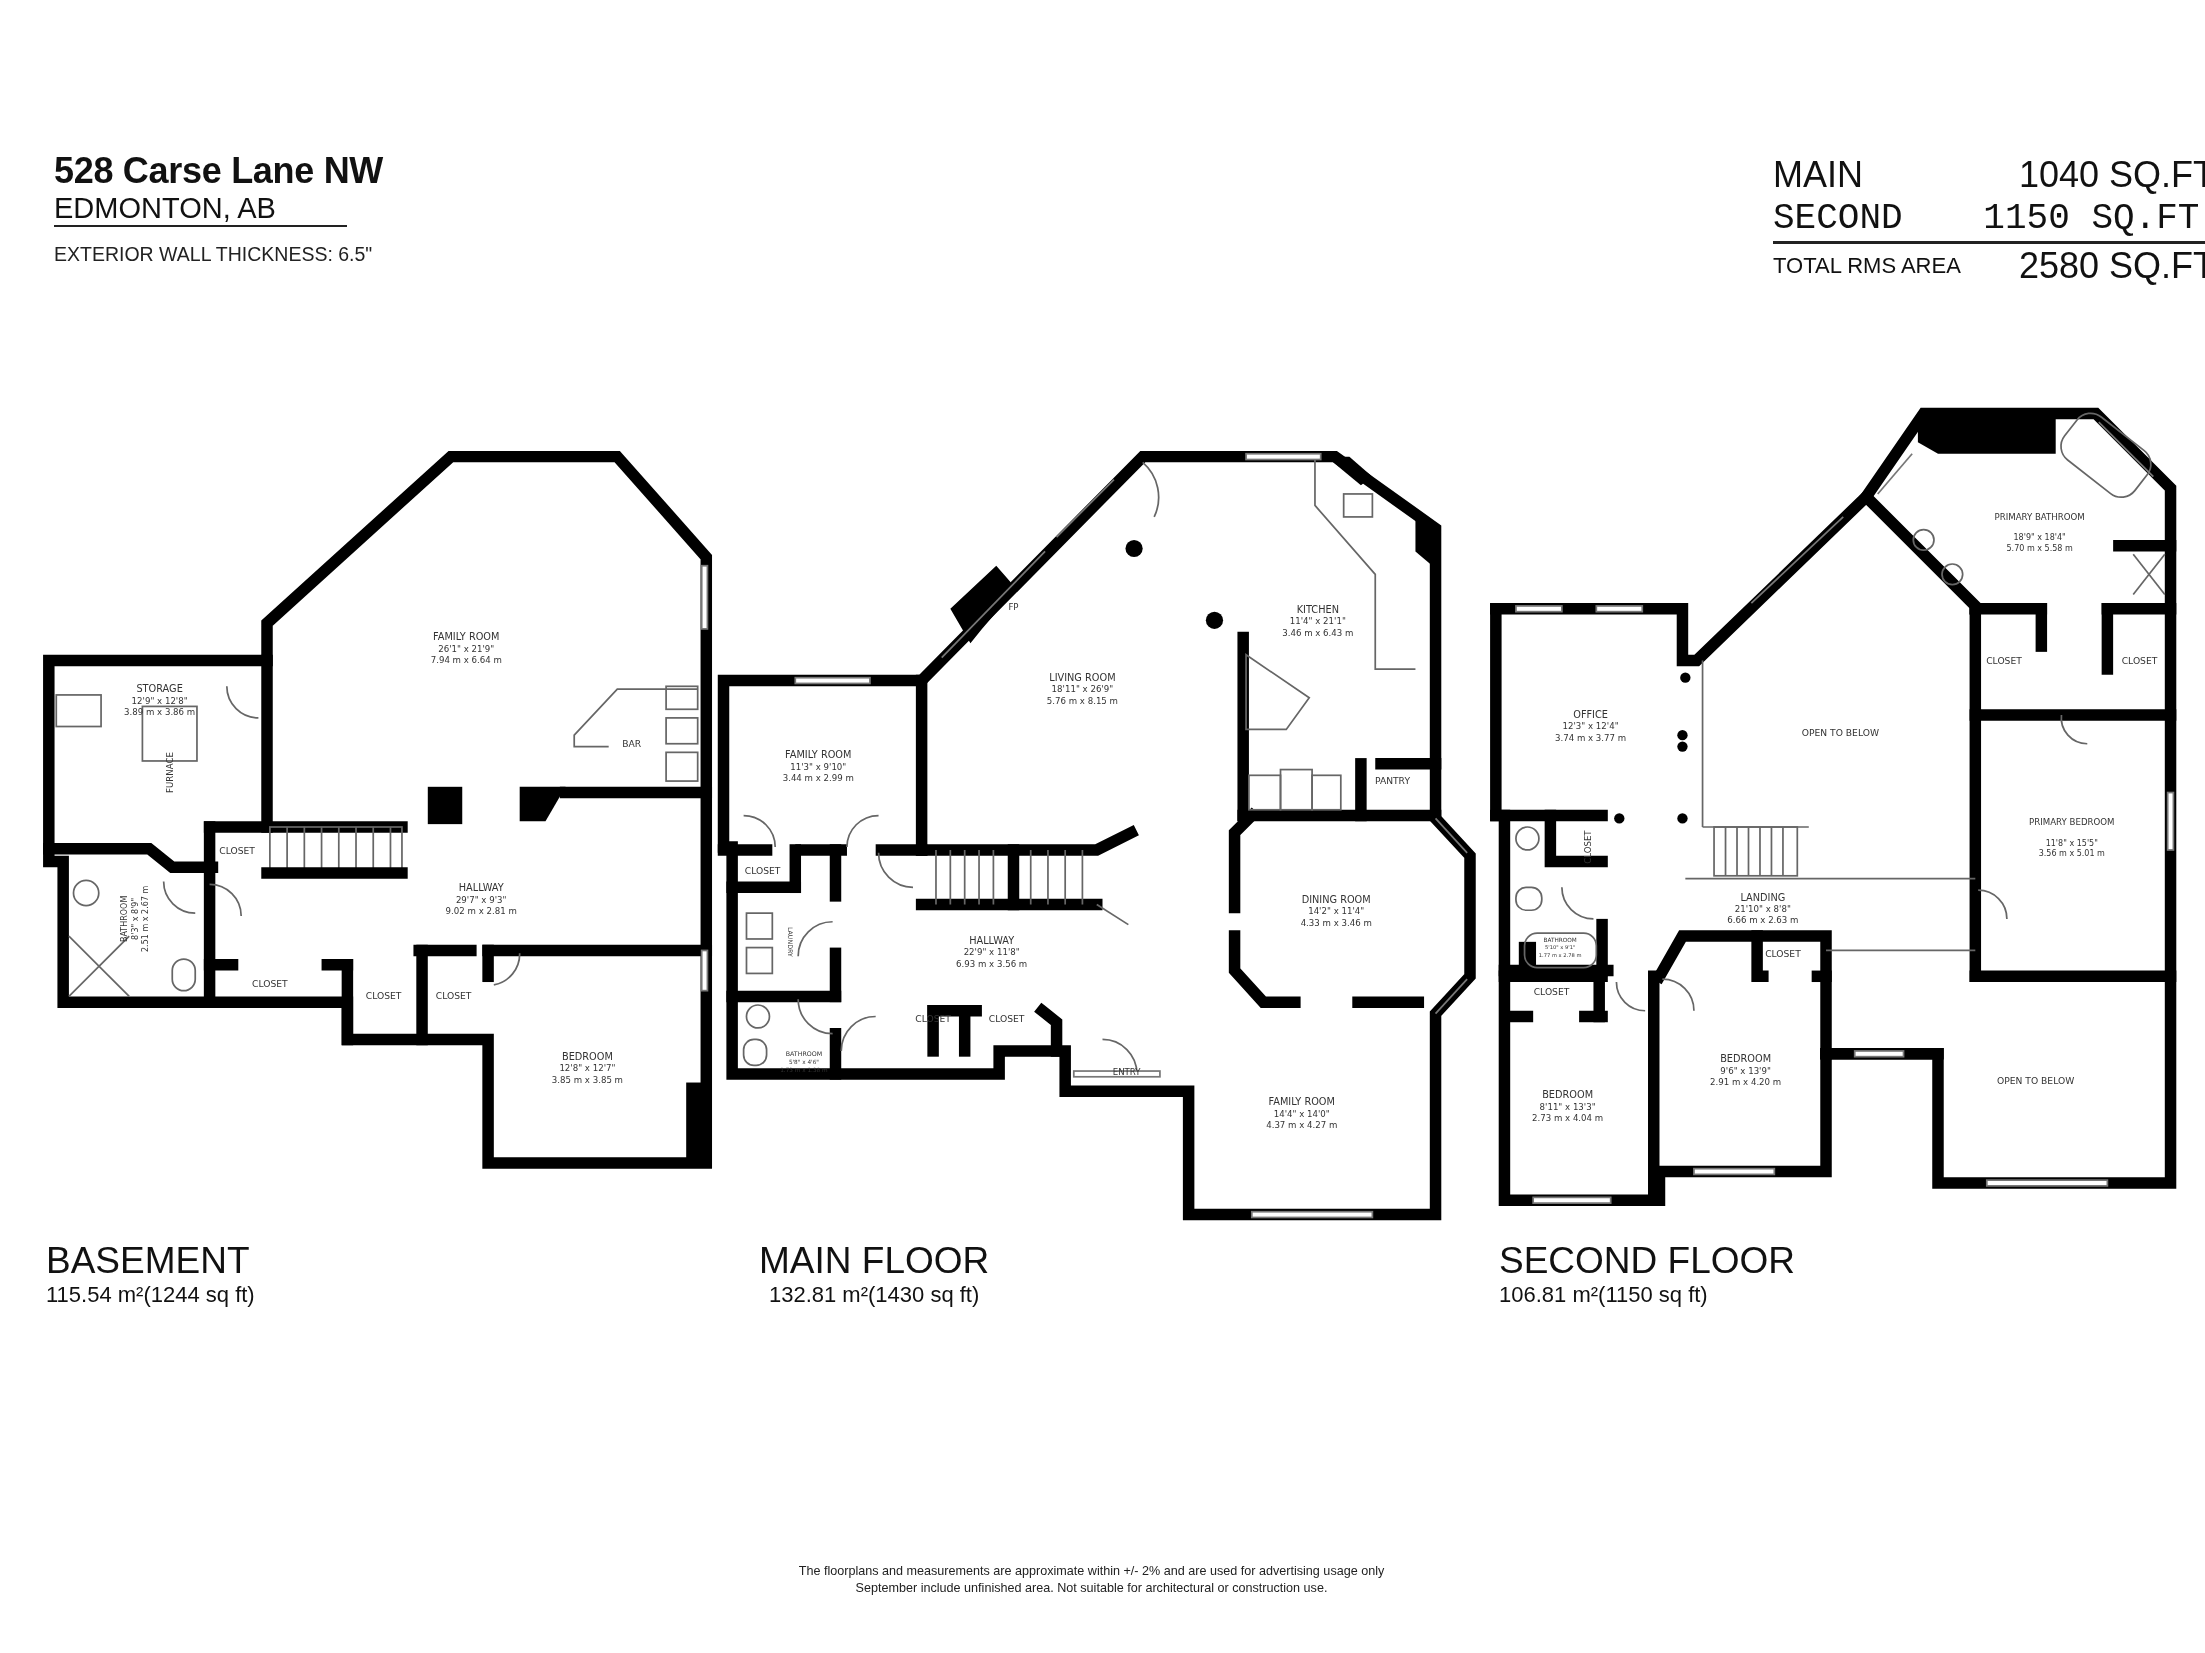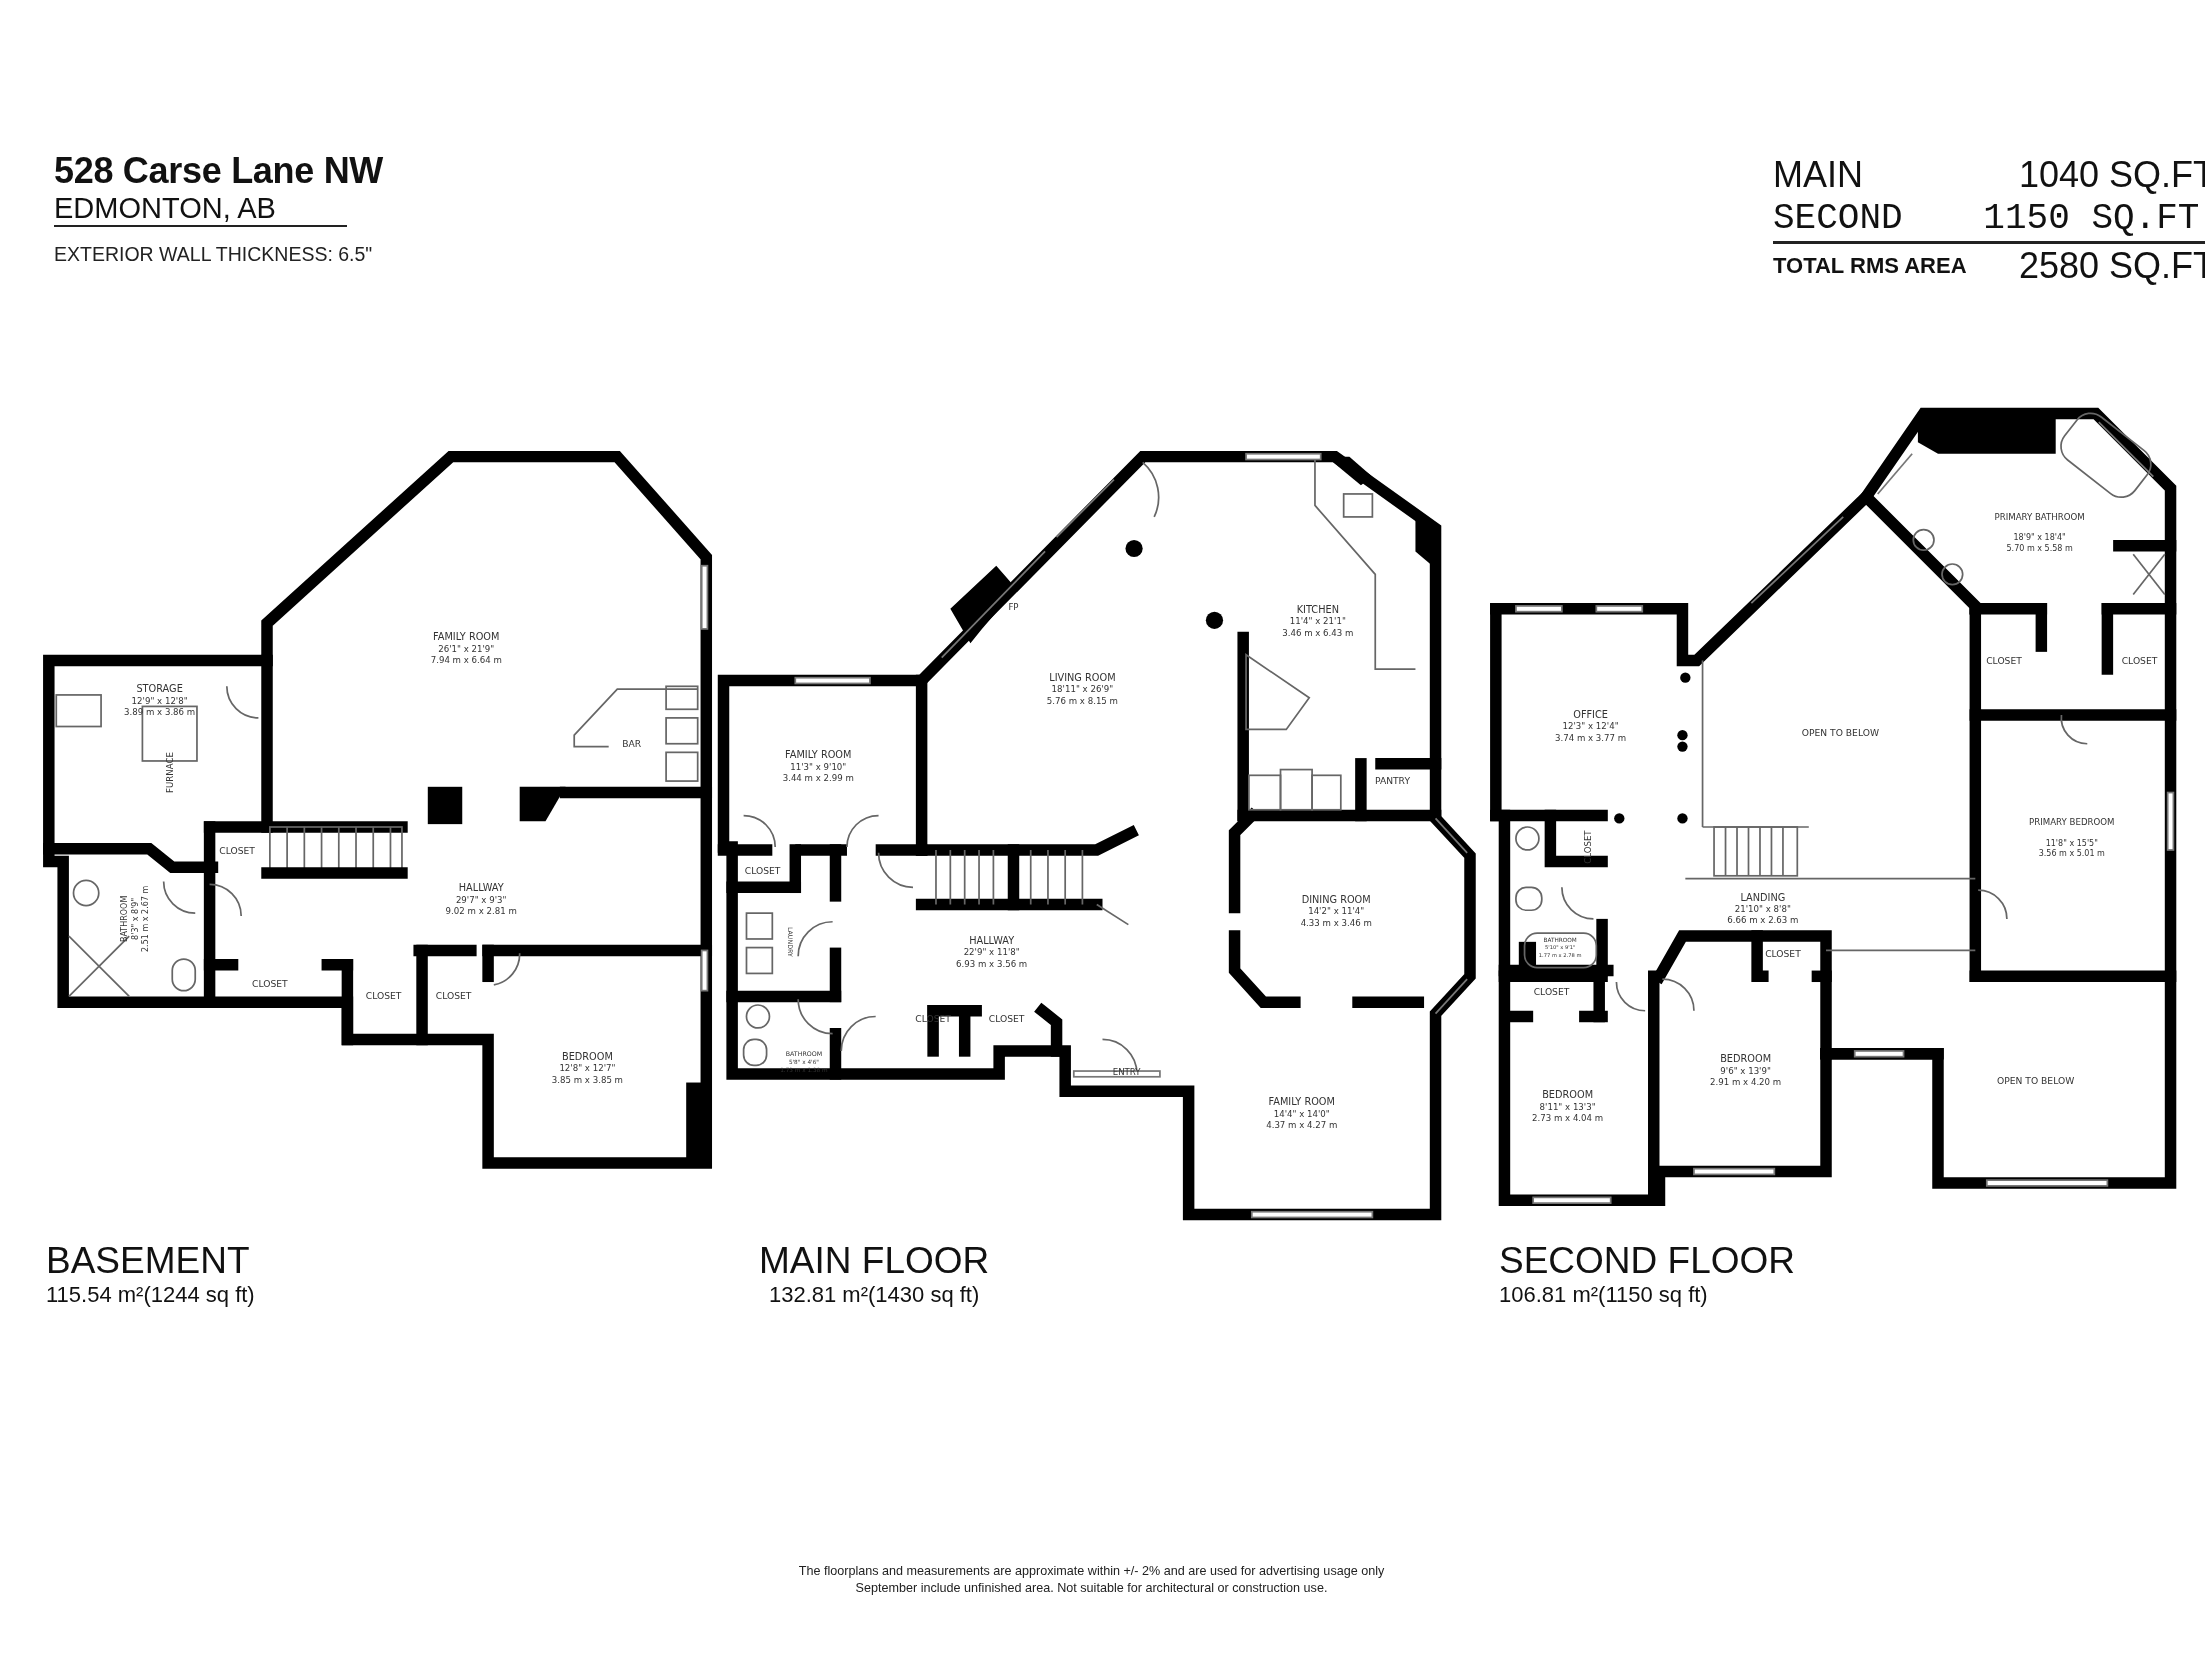--- a/index.html
+++ b/index.html
@@ -4,21 +4,21 @@
 <style>
   html, body { margin:0; padding:0; background:#ffffff; }
   body { width:2205px; height:1654px; position:relative; overflow:hidden; font-family:"Liberation Sans", sans-serif; color:#111; }
   .abs { position:absolute; }
   .title { left:54px; top:150px; font-size:36px; font-weight:bold; letter-spacing:-0.3px; }
   .city { left:54px; top:192px; font-size:29px; padding-bottom:0; border-bottom:2.9px solid #222; width:293px; }
   .wall { left:54px; top:243px; font-size:19.5px; color:#222; }
   .areas { left:1737px; top:153px; width:448px; font-size:36px;margin-left:36px; }
   .areas .row { display:flex; justify-content:space-between; line-height:44px; }
   .areas .row.second { border-bottom:3.4px solid #222;font-family:Liberation Mono, monospace; }
-  .areas .row.total .lbl { font-size:22px; font-weight:bold; align-self:flex-end; padding-bottom:3.4px;text-align:right; }
+  .areas .row.total .lbl { font-size:22px; font-weight:normal; align-self:flex-end; padding-bottom:3.4px;text-align:right; }
   .floor-label { font-size:37px; }
   .floor-area { font-size:22px; }
   .disclaimer { left:747px; top:1539px; width:689px; text-align:center; font-size:12.6px; line-height:17px; color:#222;margin-top:24px; }
   svg { position:absolute; left:0; top:0; }
   .wall-s { fill:none; stroke:#000; stroke-width:20; stroke-linejoin:miter; stroke-linecap:square; }
   .thin { fill:none; stroke:#666; stroke-width:3; }
   .win { fill:#fff; stroke:#777; stroke-width:3; }
   .blk { fill:#000; }
   .rl { font-family:"DejaVu Sans", sans-serif; fill:#333; text-anchor:middle; }
 </style>

